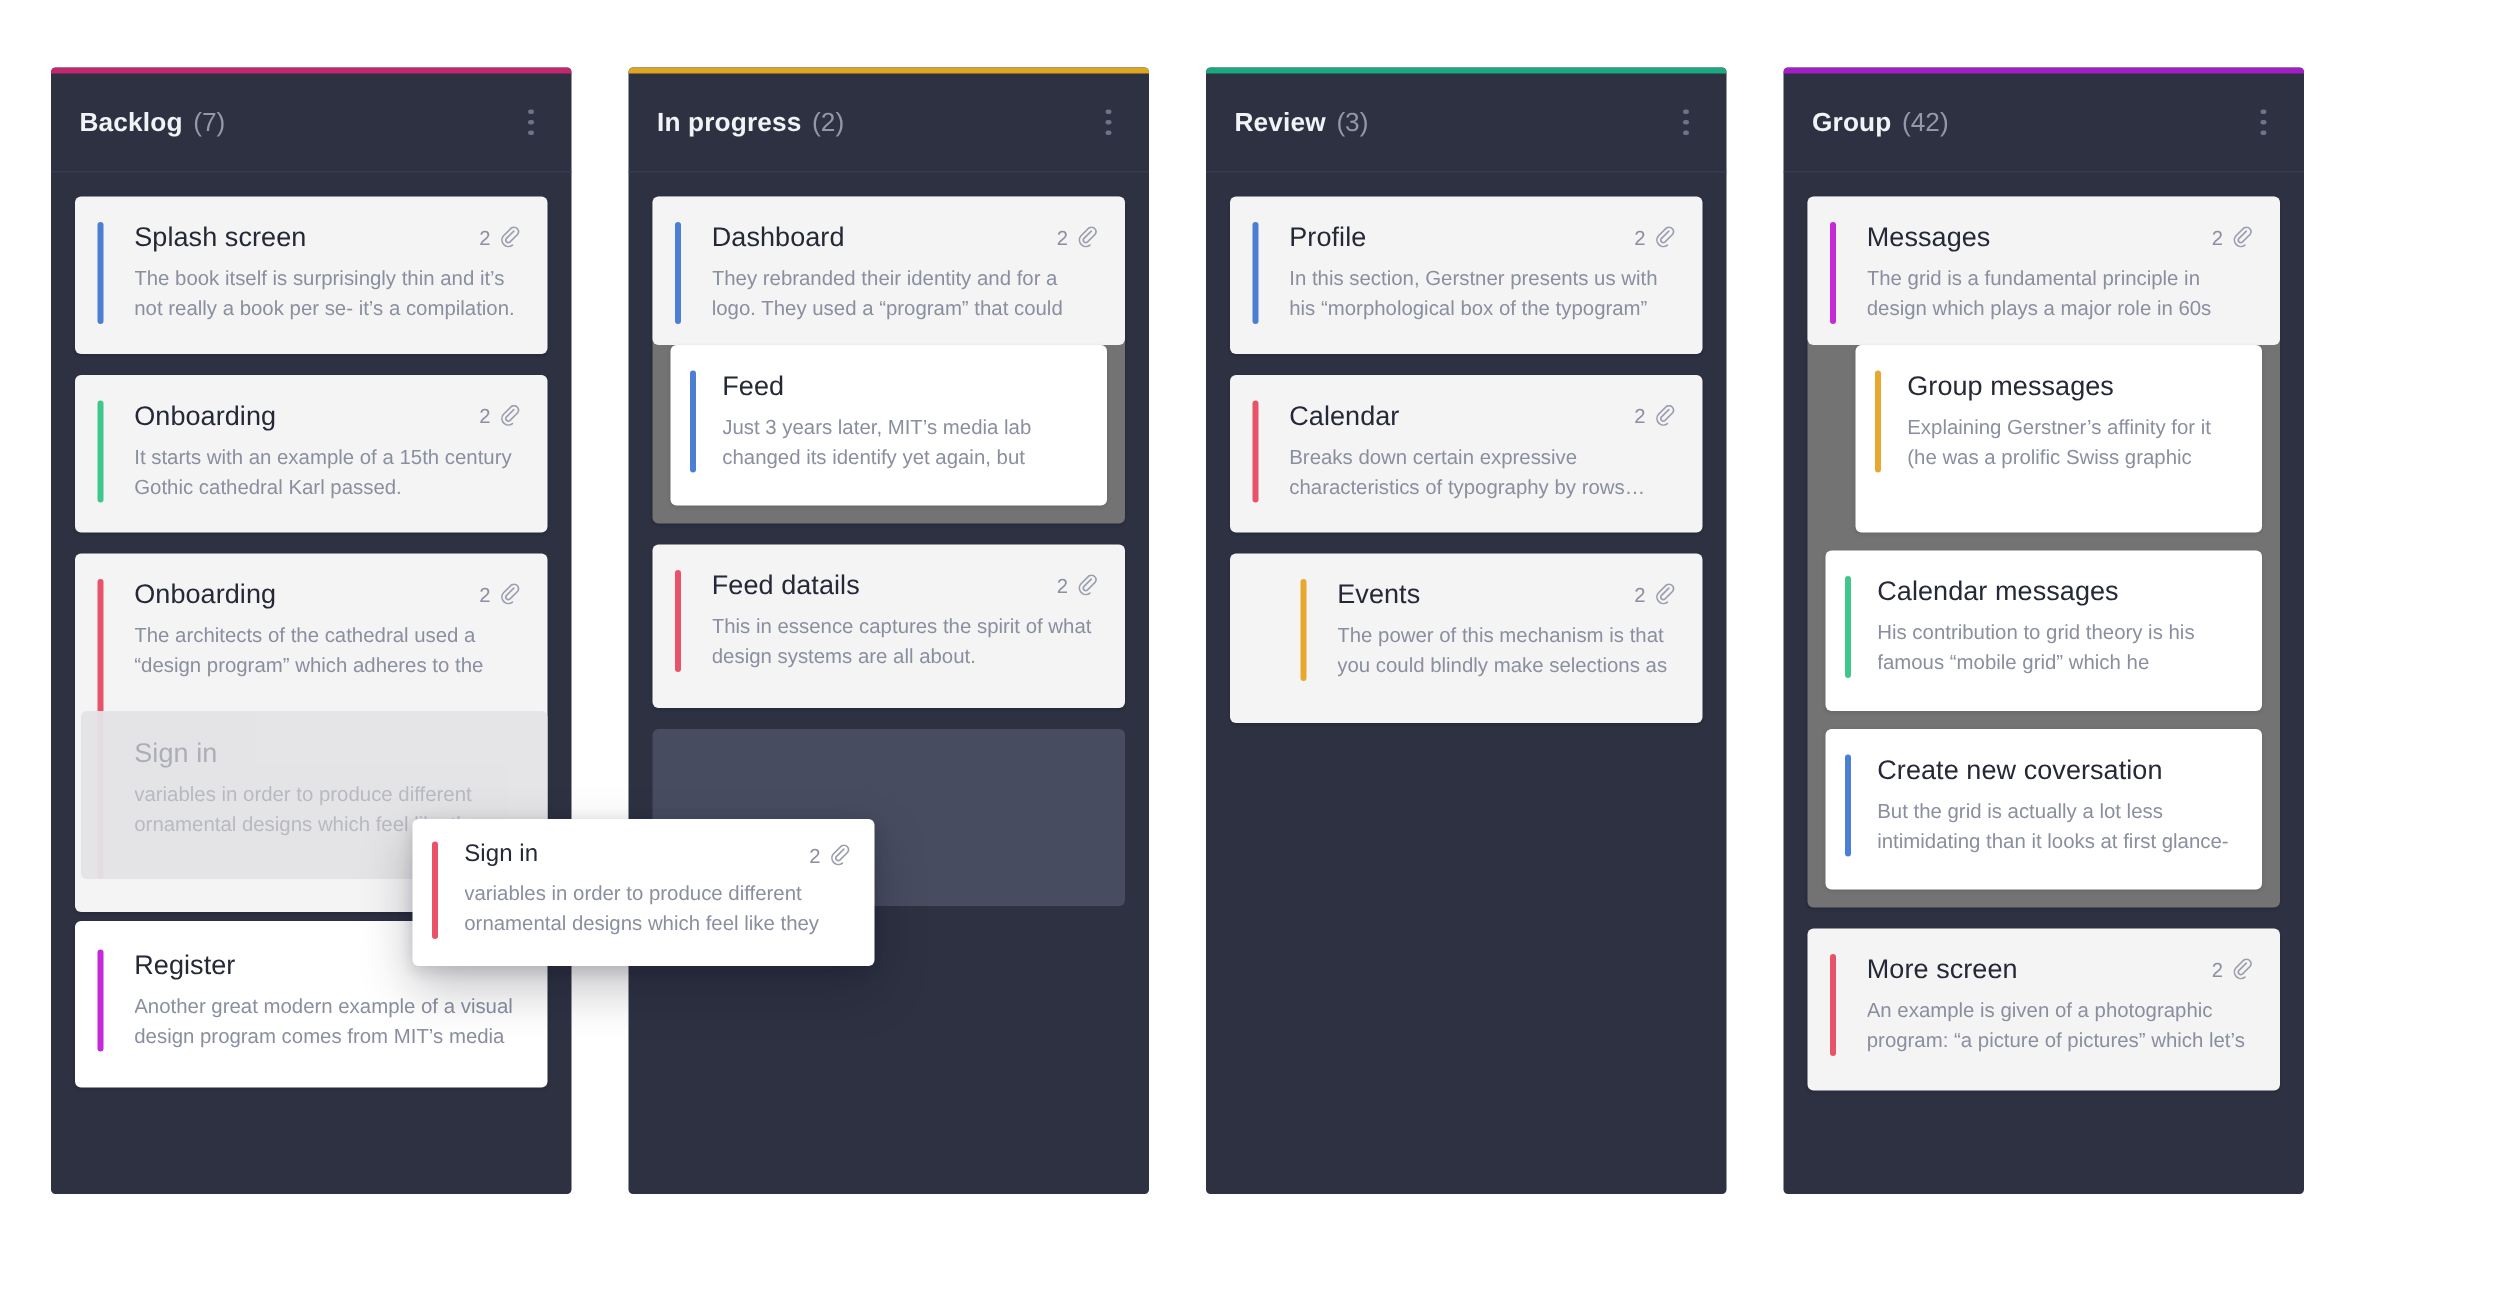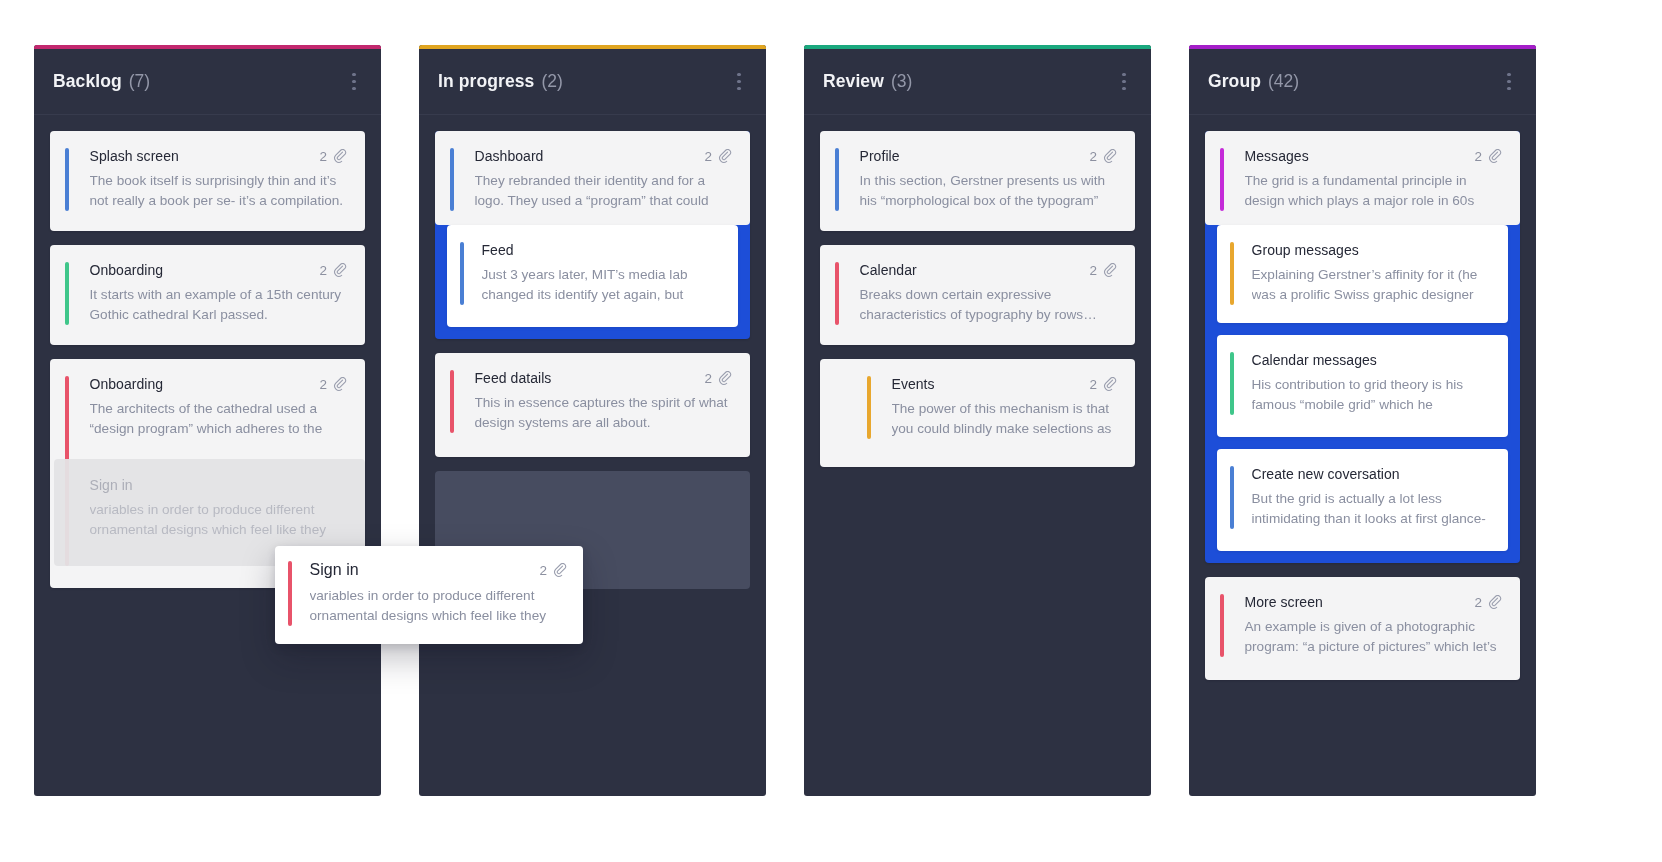--- a/index.html
+++ b/index.html
@@ -110,21 +110,21 @@
 
   .card-main { flex: 1 1 auto; min-width: 0; }
 
   .card-top {
     display: flex;
     align-items: center;
     margin-bottom: 7px;
   }
 
   .card-title {
-    font-size: 14px;
+    font-size: 18px;
     font-weight: 400;
     color: #252836;
     letter-spacing: 0.05px;
     white-space: nowrap;
   }
 
   .card-meta {
     margin-left: auto;
     display: flex;
     align-items: center;
@@ -139,21 +139,21 @@
   .card-desc {
     font-size: 13.6px;
     line-height: 1.49;
     color: #8a8fa0;
     max-height: 40px;
     overflow: hidden;
   }
 
   
   .card-group {
-    background: #1d4ed8;
+    background: #737373;
     border-radius: 4px;
     padding: 0 0 12px 0;
     box-shadow: 0 1px 2px rgba(10,12,25,0.18);
   }
   .card-group > .card:first-child {
     box-shadow: none;
     background: #f4f4f5;
   }
   .card-group .nested-wrap {
     padding: 0 12px;
@@ -268,20 +268,29 @@
             <div class="card-main">
               <div class="card-top">
                 <div class="card-title">Sign in</div>
               </div>
               <div class="card-desc">variables in order to produce different ornamental designs which feel like they</div>
             </div>
           </div>
         </div>
       </div>
 
+      <div class="card white" style="margin-top:-8px;padding-top:19px;padding-bottom:24px;">
+        <div class="card-bar" style="background: rgb(196, 42, 216);"></div>
+        <div class="card-main">
+          <div class="card-top">
+            <div class="card-title">Register</div>
+          </div>
+          <div class="card-desc">Another great modern example of a visual design program comes from MIT’s media</div>
+        </div>
+      </div>
 
     </div>
   </div>
 
   <div class="column">
     <div class="col-accent" style="background: rgb(224, 165, 32);"></div>
     <div class="col-header">
       <span class="col-title">In progress</span>
       <span class="col-count">(2)</span>
       <div class="col-menu">
@@ -429,21 +438,21 @@
                 <span>2</span>
                 <svg class="clip" viewBox="0 0 16 17">
                     <path d="M12 5.2 6 11.2a2 2 0 0 0 2.8 2.8l6.3-6.3a3.6 3.6 0 0 0-5-5L3.6 9.1a5.2 5.2 0 0 0 7.3 7.3" fill="none" stroke="#9a9eae" stroke-width="1.3" stroke-linecap="round" transform="translate(-0.5,-1.5) scale(0.95)"></path>
                   </svg>
               </div>
             </div>
             <div class="card-desc">The grid is a fundamental principle in design which plays a major role in 60s Swiss design</div>
           </div>
         </div>
         <div class="nested-wrap">
-          <div class="card" style="padding-bottom:18px;">
+          <div class="card" style="padding-bottom:40px;margin-left:20px;">
             <div class="card-bar" style="margin-left: 13px; margin-right: 18px; background: rgb(232, 167, 46);"></div>
             <div class="card-main">
               <div class="card-top">
                 <div class="card-title">Group messages</div>
               </div>
               <div class="card-desc">Explaining Gerstner’s affinity for it (he was a prolific Swiss graphic designer</div>
             </div>
           </div>
           <div class="card" style="padding-bottom:22px;">
             <div class="card-bar" style="margin-left: 13px; margin-right: 18px; background: rgb(63, 198, 138);"></div>

